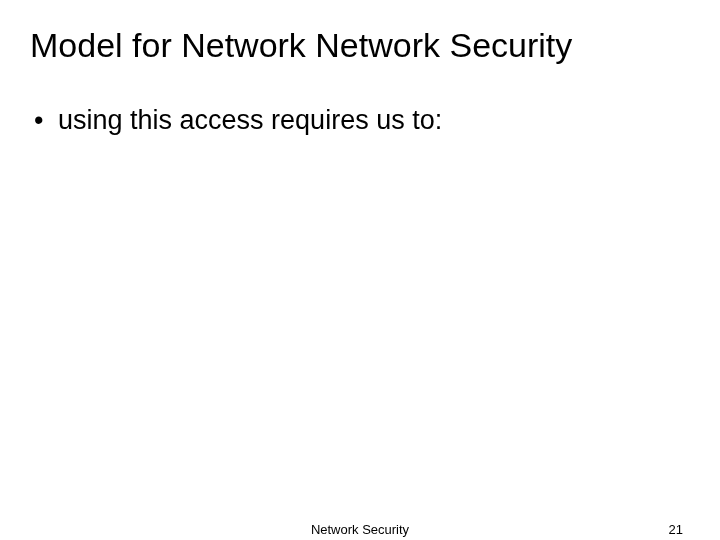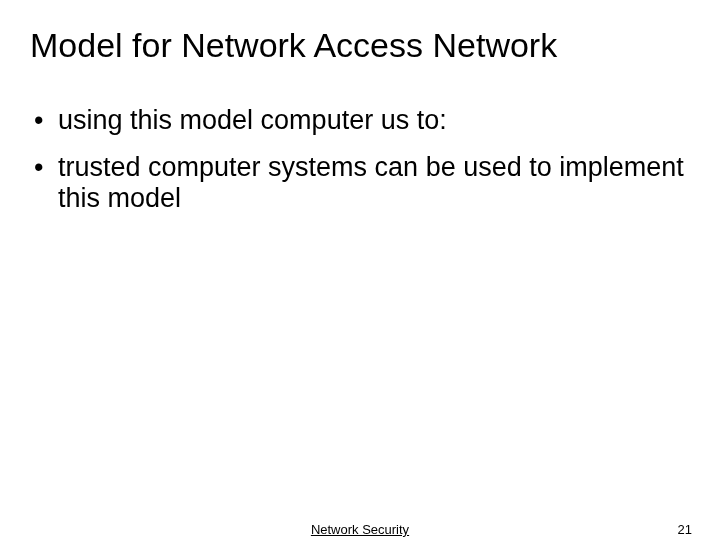--- a/index.html
+++ b/index.html
@@ -7,38 +7,35 @@
   .slide { width: 720px; height: 540px; padding: 24px 30px 22px 30px; position: relative; }
   .title { font-size: 34px; font-weight: 400; letter-spacing: 0px; margin-bottom: 40px; margin-top: 2px; text-align: left; white-space: nowrap; }
   .content { font-size: 27px; line-height: 1.15; }
   .lvl1 { list-style: none; }
   .lvl1 > li { margin-bottom: 16px; padding-left: 28px; position: relative; }
   .lvl1 > li::before { content: "•"; position: absolute; left: 4px; top: 0; font-size: 27px; }
   .lvl2 { list-style: none; margin-top: 6px; font-size: 24px; }
   .lvl2 > li { padding-left: 48px; position: relative; margin-bottom: 2px; }
   .lvl2 > li::before { content: "–"; position: absolute; left: 26px; top: 0; }
   .footer { position: absolute; bottom: 18px; left: 0; width: 100%; font-size: 13px; }
-  .footer-title { position: absolute; left: 50%; transform: translateX(-50%); text-decoration: underline; }
-  .footer-page { position: absolute; right: 28px; }
+  .footer-title { position: absolute; left: 50%; transform: translateX(-50%); }
+  .footer-page { position: absolute; right: 37px; }
 </style>
 </head>
 <body>
 
 <div class="slide">
-  <h1 class="title">Model for Network Access Network</h1>
+  <h1 class="title">Model for Network Network Security</h1>
 
   <div class="content">
     <ul class="lvl1">
       <li>
-        <span>using this model computer us to:</span>
+        <span>using this access requires us to:</span>
         <ul class="lvl2">
         </ul>
-      </li>
-      <li>
-        <span>trusted computer systems can be used to implement this model</span>
       </li>
     </ul>
   </div>
 
   <div class="footer">
     <span class="footer-title">Network Security</span>
     <span class="footer-page">21</span>
   </div>
 </div>
 

